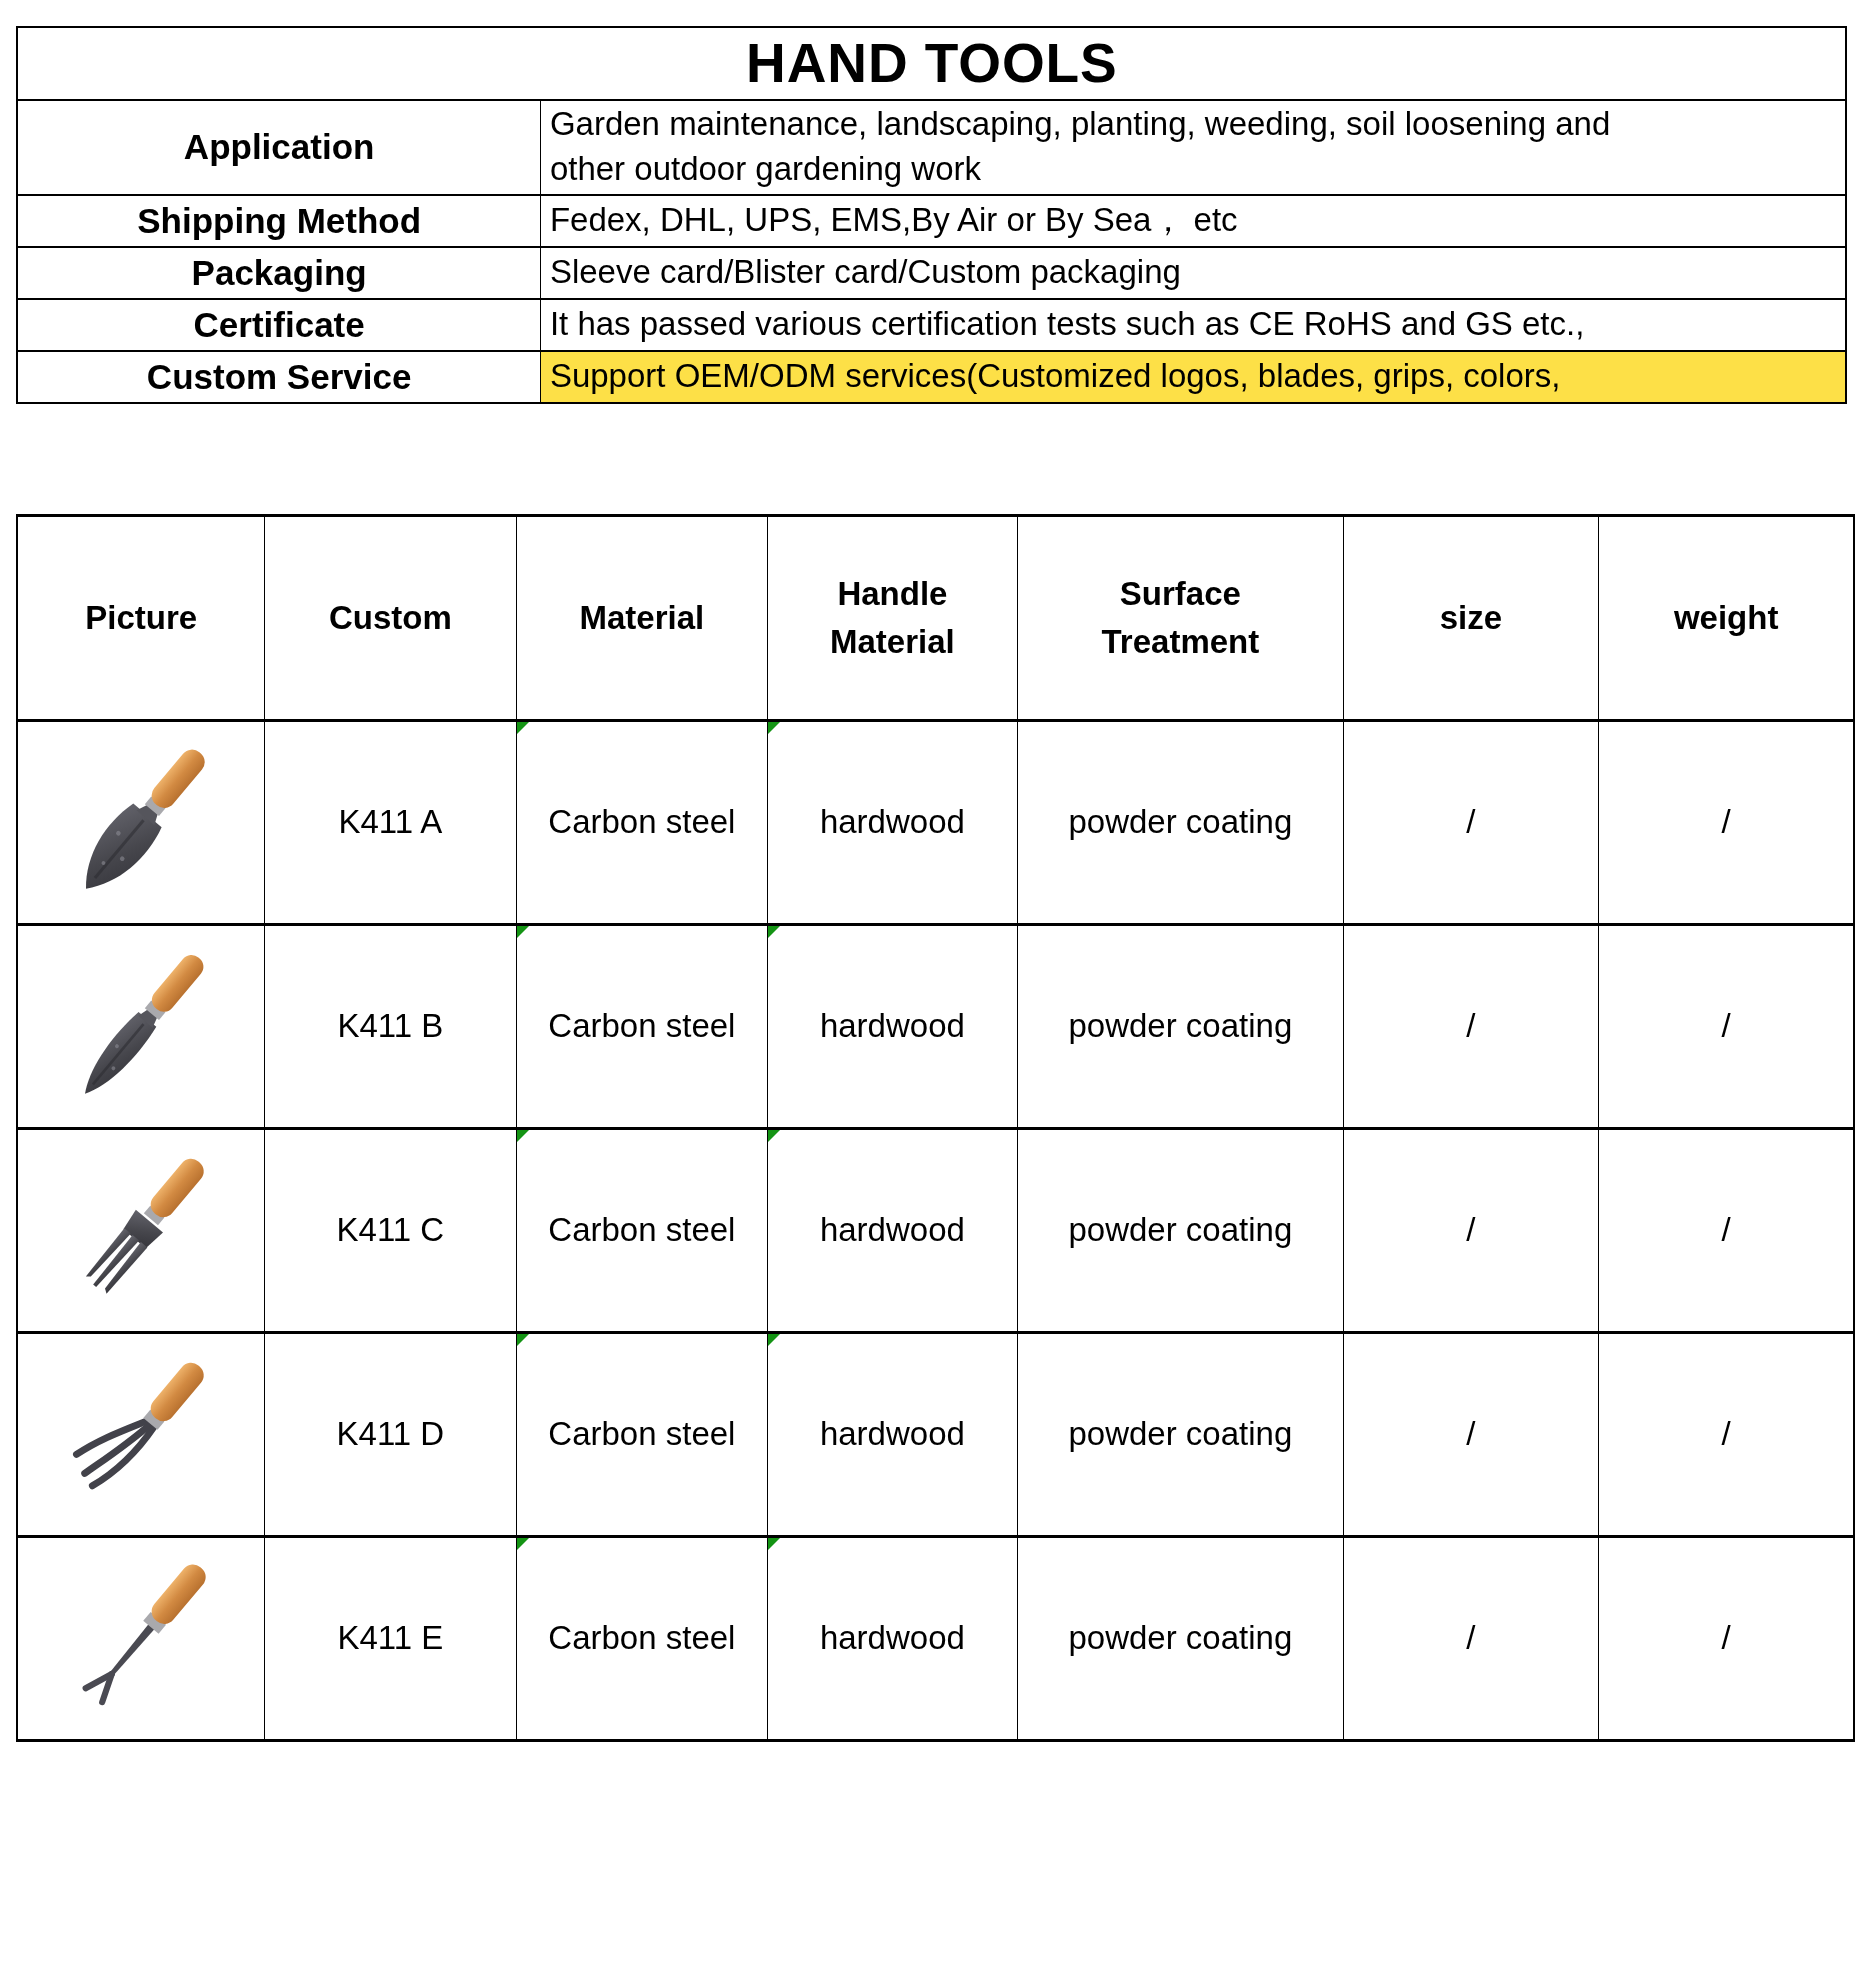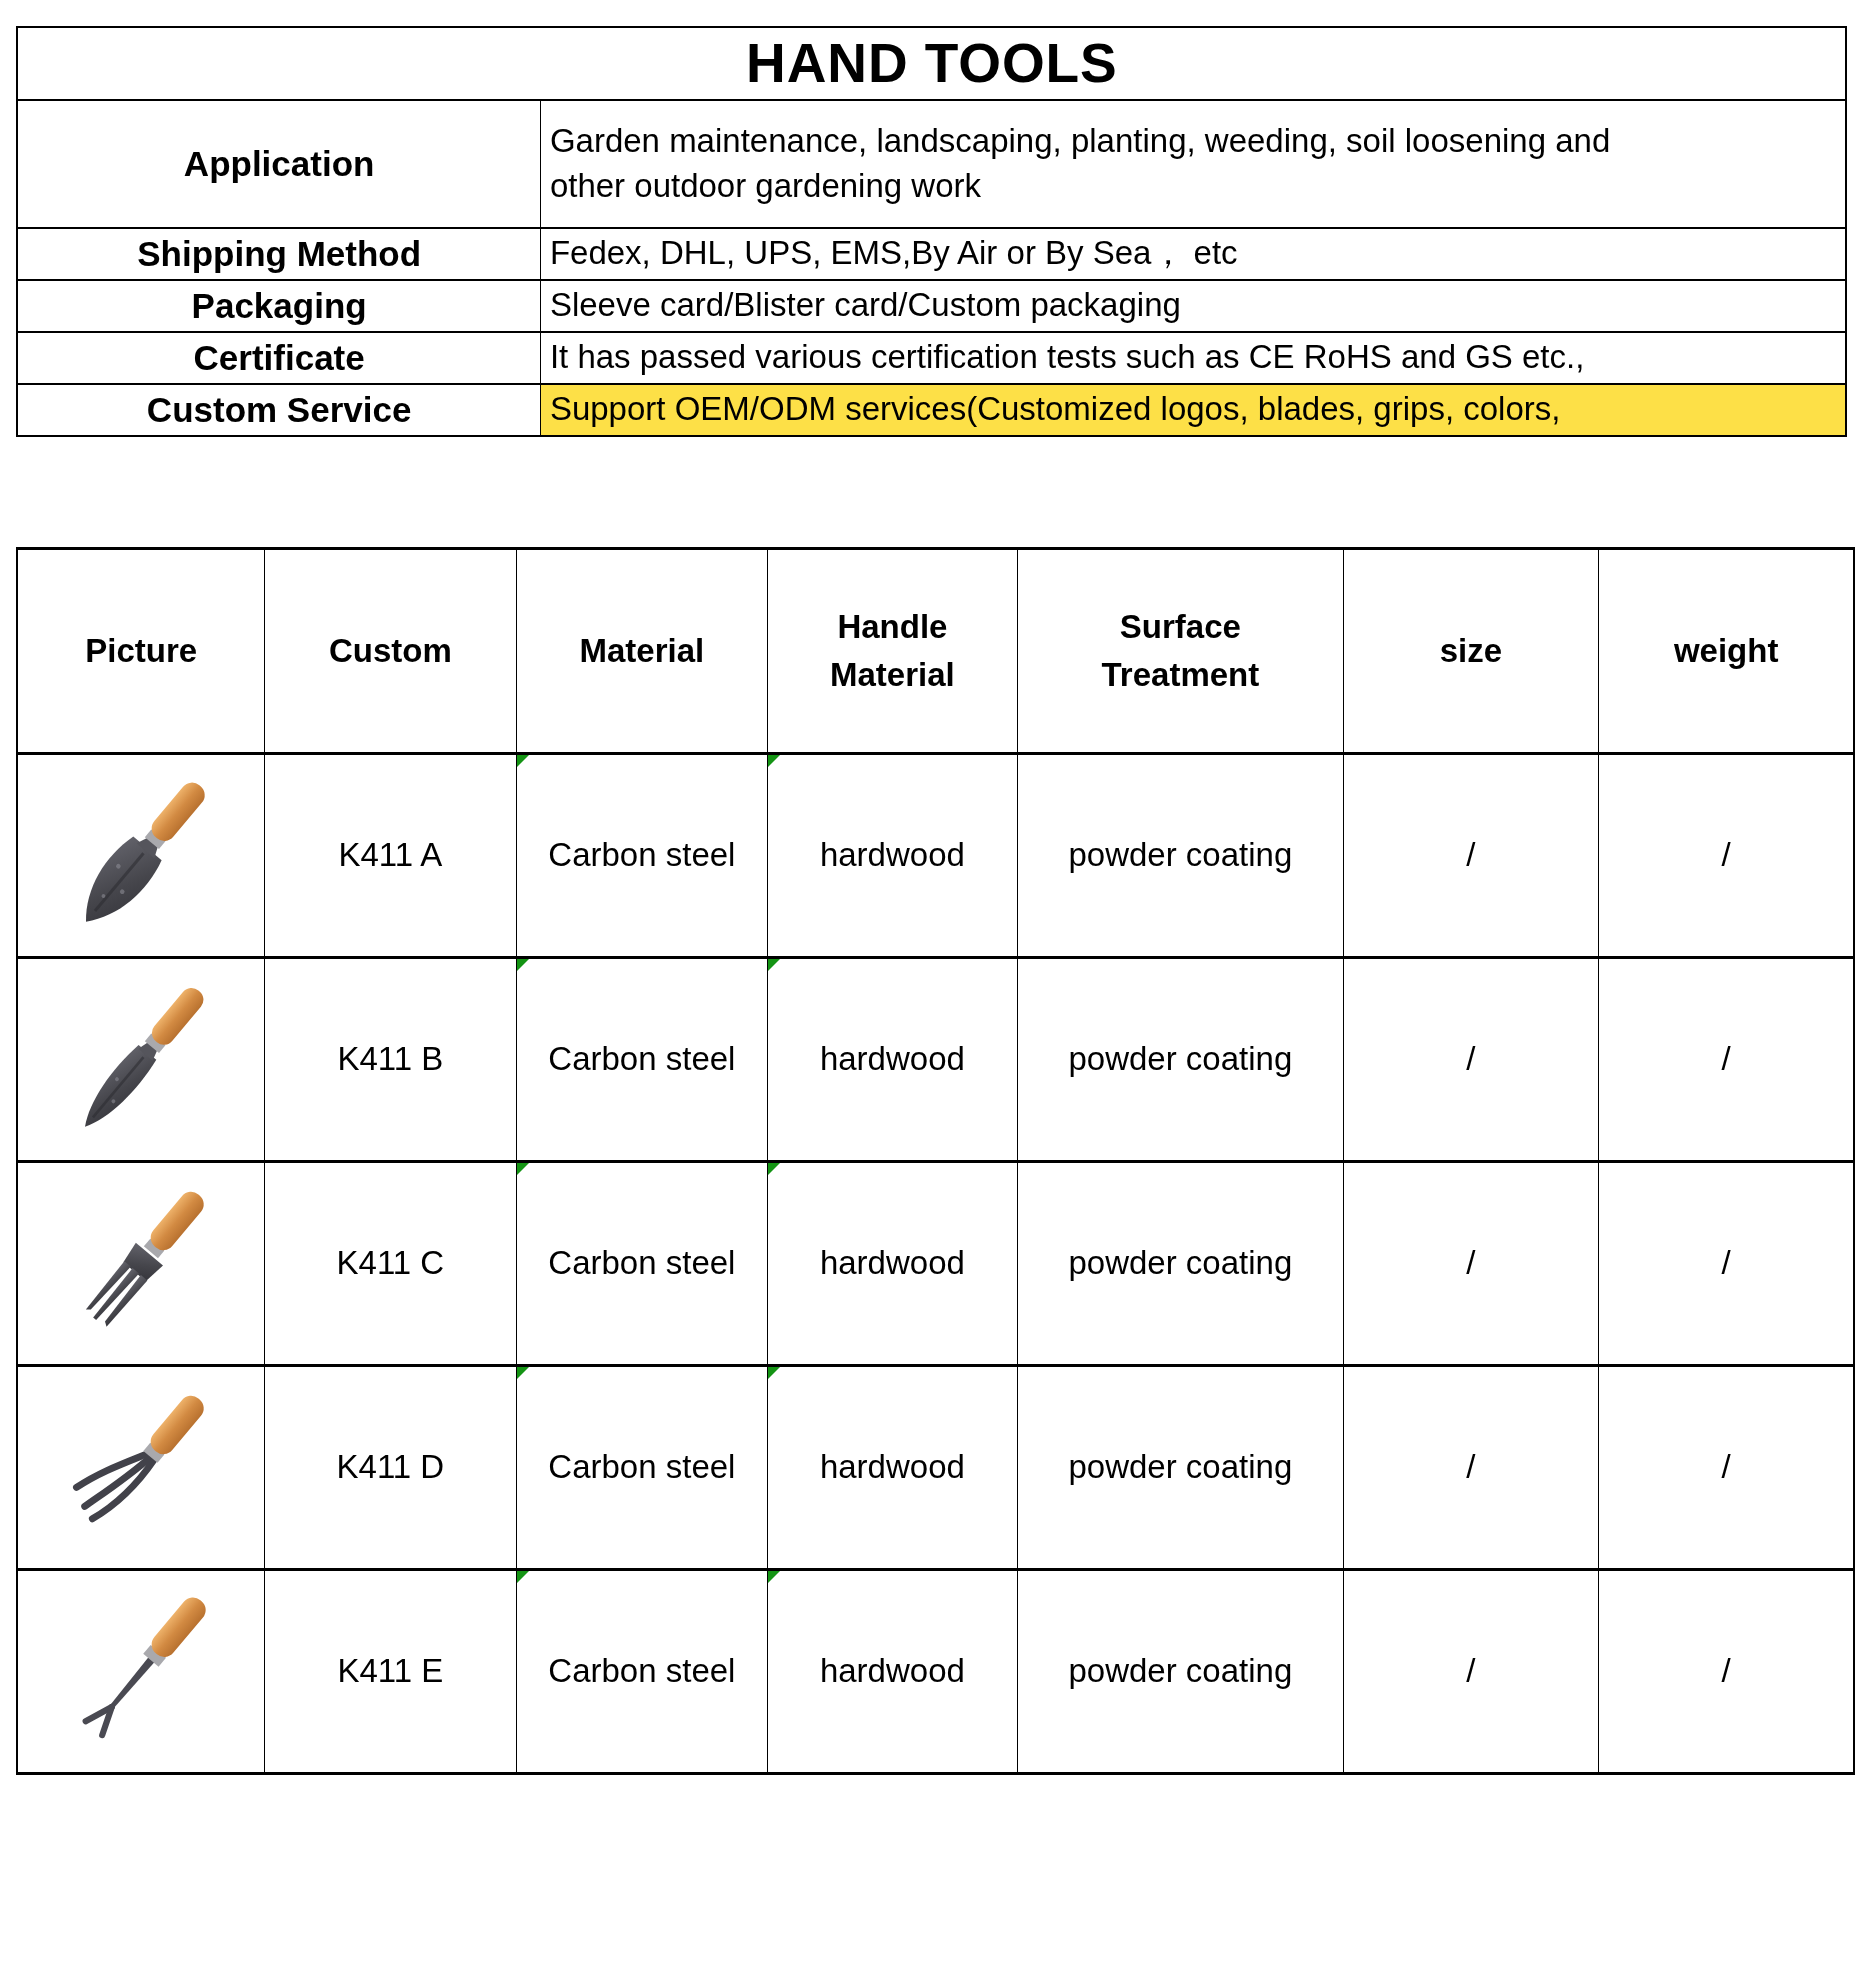--- a/index.html
+++ b/index.html
@@ -24,21 +24,21 @@
     font-size: 55px; font-weight: bold; letter-spacing: 0.9px;
   }
   .spec-label {
     font-size: 35px; font-weight: bold; text-align: center; vertical-align: middle;
     background: #fff;
   }
   .spec-value {
     font-size: 33px; text-align: left; vertical-align: middle;
     padding: 1.8px 5.5px 1.8px 9px; white-space: pre-line; line-height: 1.35;
   }
-  .row-app  { height: 128px; }
+  .row-app  { height: 95px; }
   .row-sm   { height: 52px; }
   .highlight { background: #fde047; }
 
   
   .product-table { width: 1838px; margin-top: 110px; border: 2.7px solid #000; }
   .product-table th, .product-table td {
     border: 1.8px solid #000;
     border-top-width: 3.6px; border-bottom-width: 3.6px;
     overflow: hidden; vertical-align: middle;
   }

